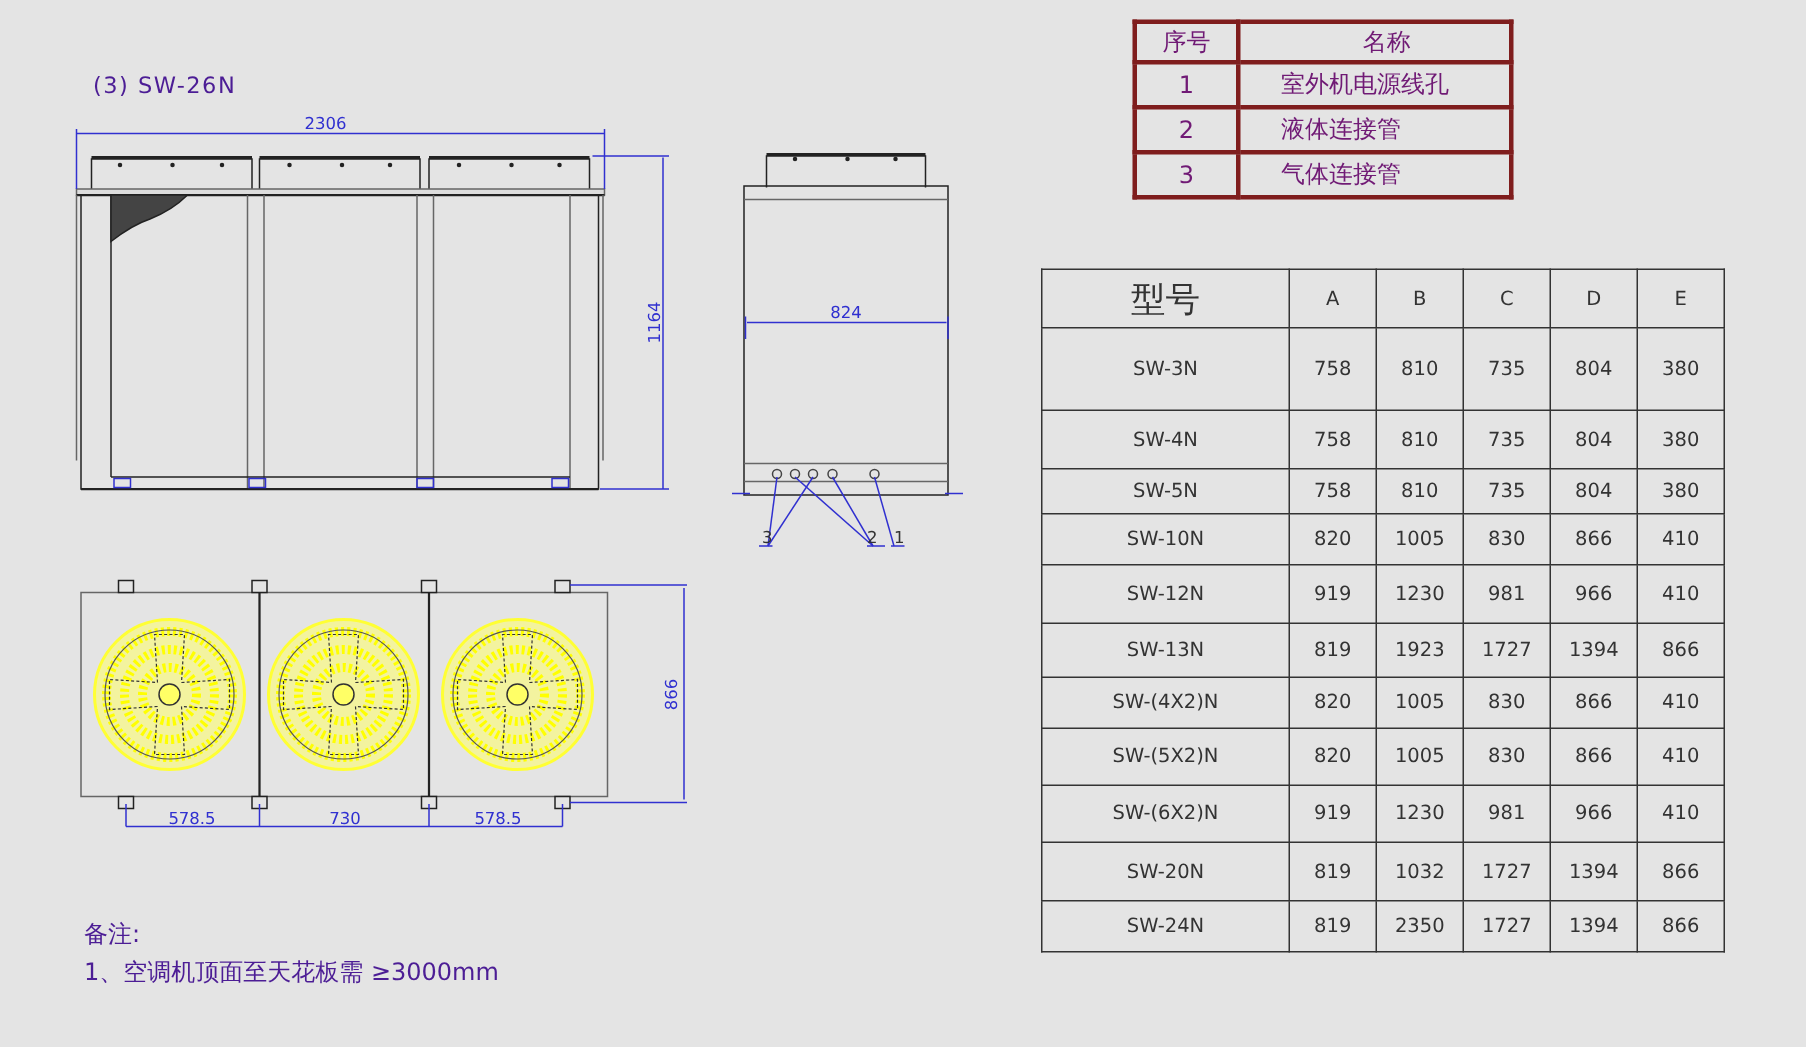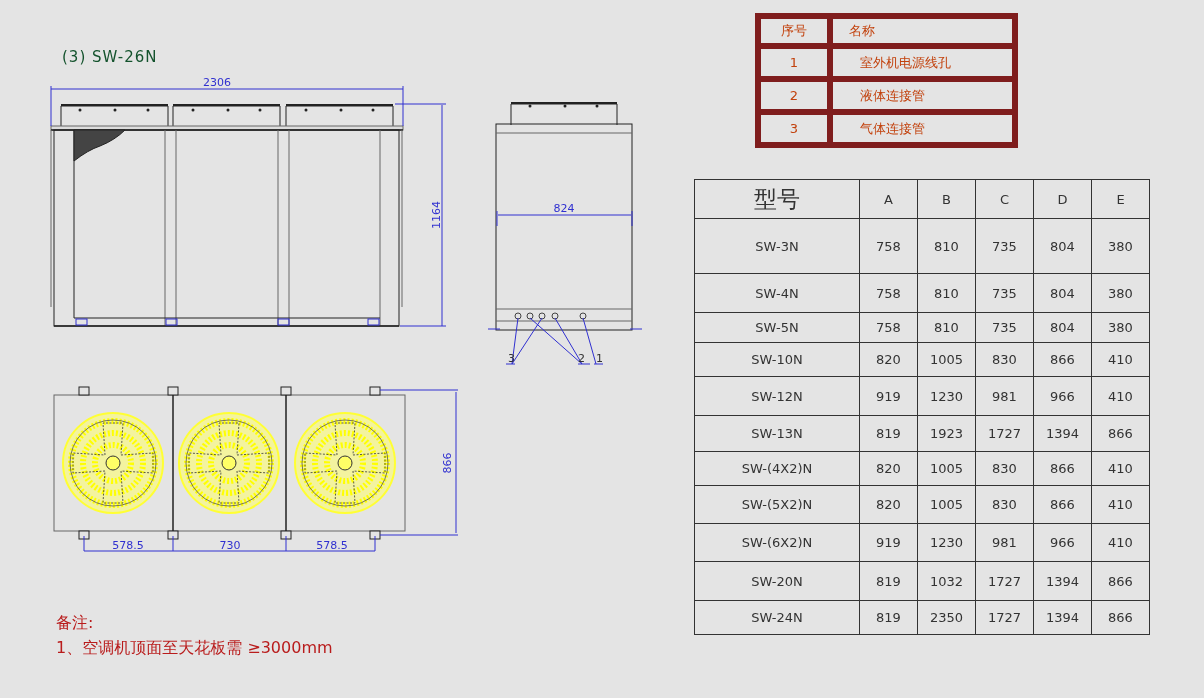--- a/index.html
+++ b/index.html
@@ -1,33 +1,33 @@
 <!DOCTYPE html>
 <html><head>
 <meta charset="utf-8">
 <style>
   html, body { margin:0; padding:0; }
   body { width:1204px; height:698px; background:#e4e4e4; position:relative; overflow:hidden;
          font-family:"DejaVu Sans", sans-serif; color:#222; }
   .abs { position:absolute; }
   svg { position:absolute; left:0; top:0; }
-  .title { left:62px; top:48px; font-size:15px; letter-spacing:1px; color:#14532d; }
+  .title { left:62px; top:48px; font-size:15px; letter-spacing:1px; color:#4c1d95; }
   .dimtxt { font-size:11px; fill:#3030d0; font-family:"DejaVu Sans", sans-serif; }
   .lbl { font-size:11px; fill:#333; font-family:"DejaVu Sans", sans-serif; }
   table.legend { position:absolute; left:755px; top:13px; border-collapse:collapse; }
-  table.legend td { border:6px solid #7f1d1d; font-size:13px; color:#c2410c; padding:0; height:27px; }
+  table.legend td { border:3px solid #7f1d1d; font-size:16px; color:#701a75; padding:0; height:27px; }
   table.legend td.no { width:66px; text-align:center; }
   table.legend td.nm { width:152px; padding-left:27px; }
   table.legend tr.hdr td { height:24px; }
-  table.legend tr.hdr td.nm { padding-left:16px;margin-top:12px; }
+  table.legend tr.hdr td.nm { text-align:center; padding-left:16px;margin-top:12px; }
   table.spec { position:absolute; left:694px; top:179px; border-collapse:collapse; }
   table.spec td { border:1px solid #333; font-size:13px; color:#333; text-align:center; padding:0; }
   table.spec td.model { width:164px; }
   table.spec td.v { width:57px; }
-  .notes { left:56px; top:610px; font-size:16px; color:#b91c1c; line-height:25px; }
+  .notes { left:56px; top:610px; font-size:16px; color:#4c1d95; line-height:25px; }
   .notes div { white-space:nowrap; }
 </style>
 </head>
 <body>
 
 <div class="abs title">(3)  SW-26N</div>
 
 <svg width="1204" height="698">
 
   <g stroke="#222" fill="none" stroke-width="1">

